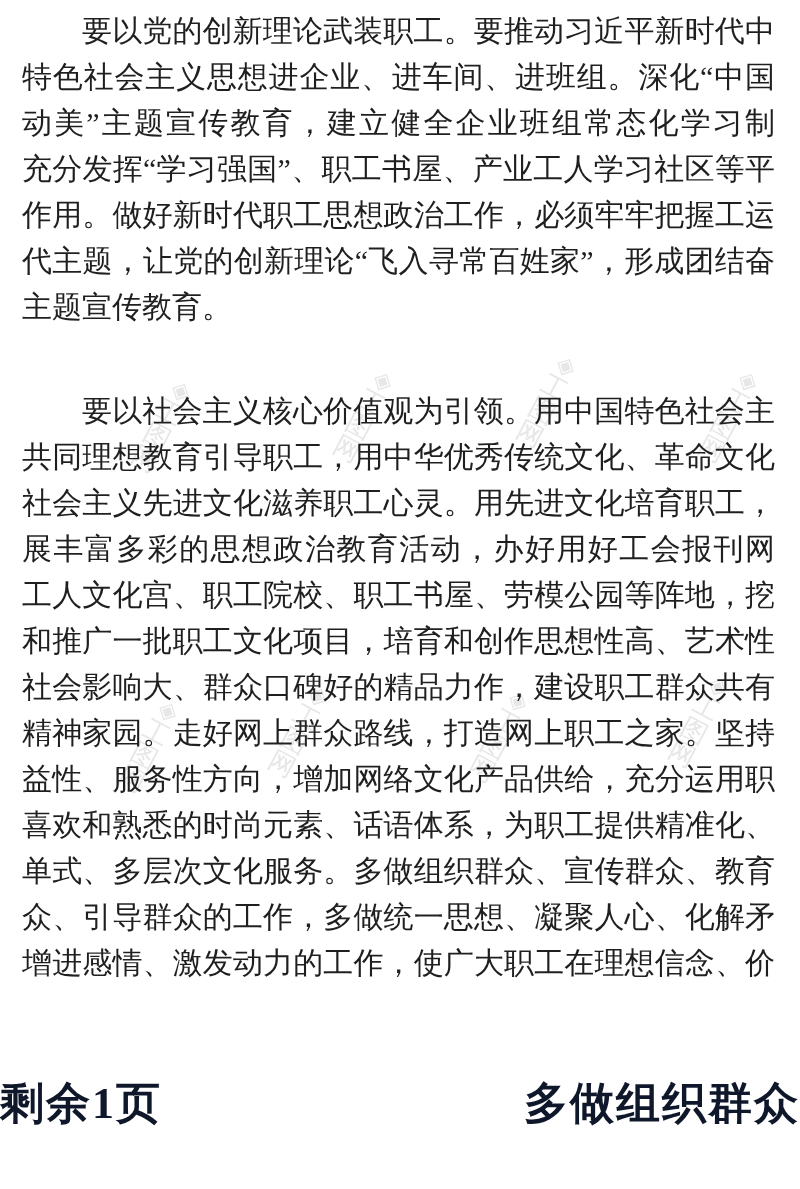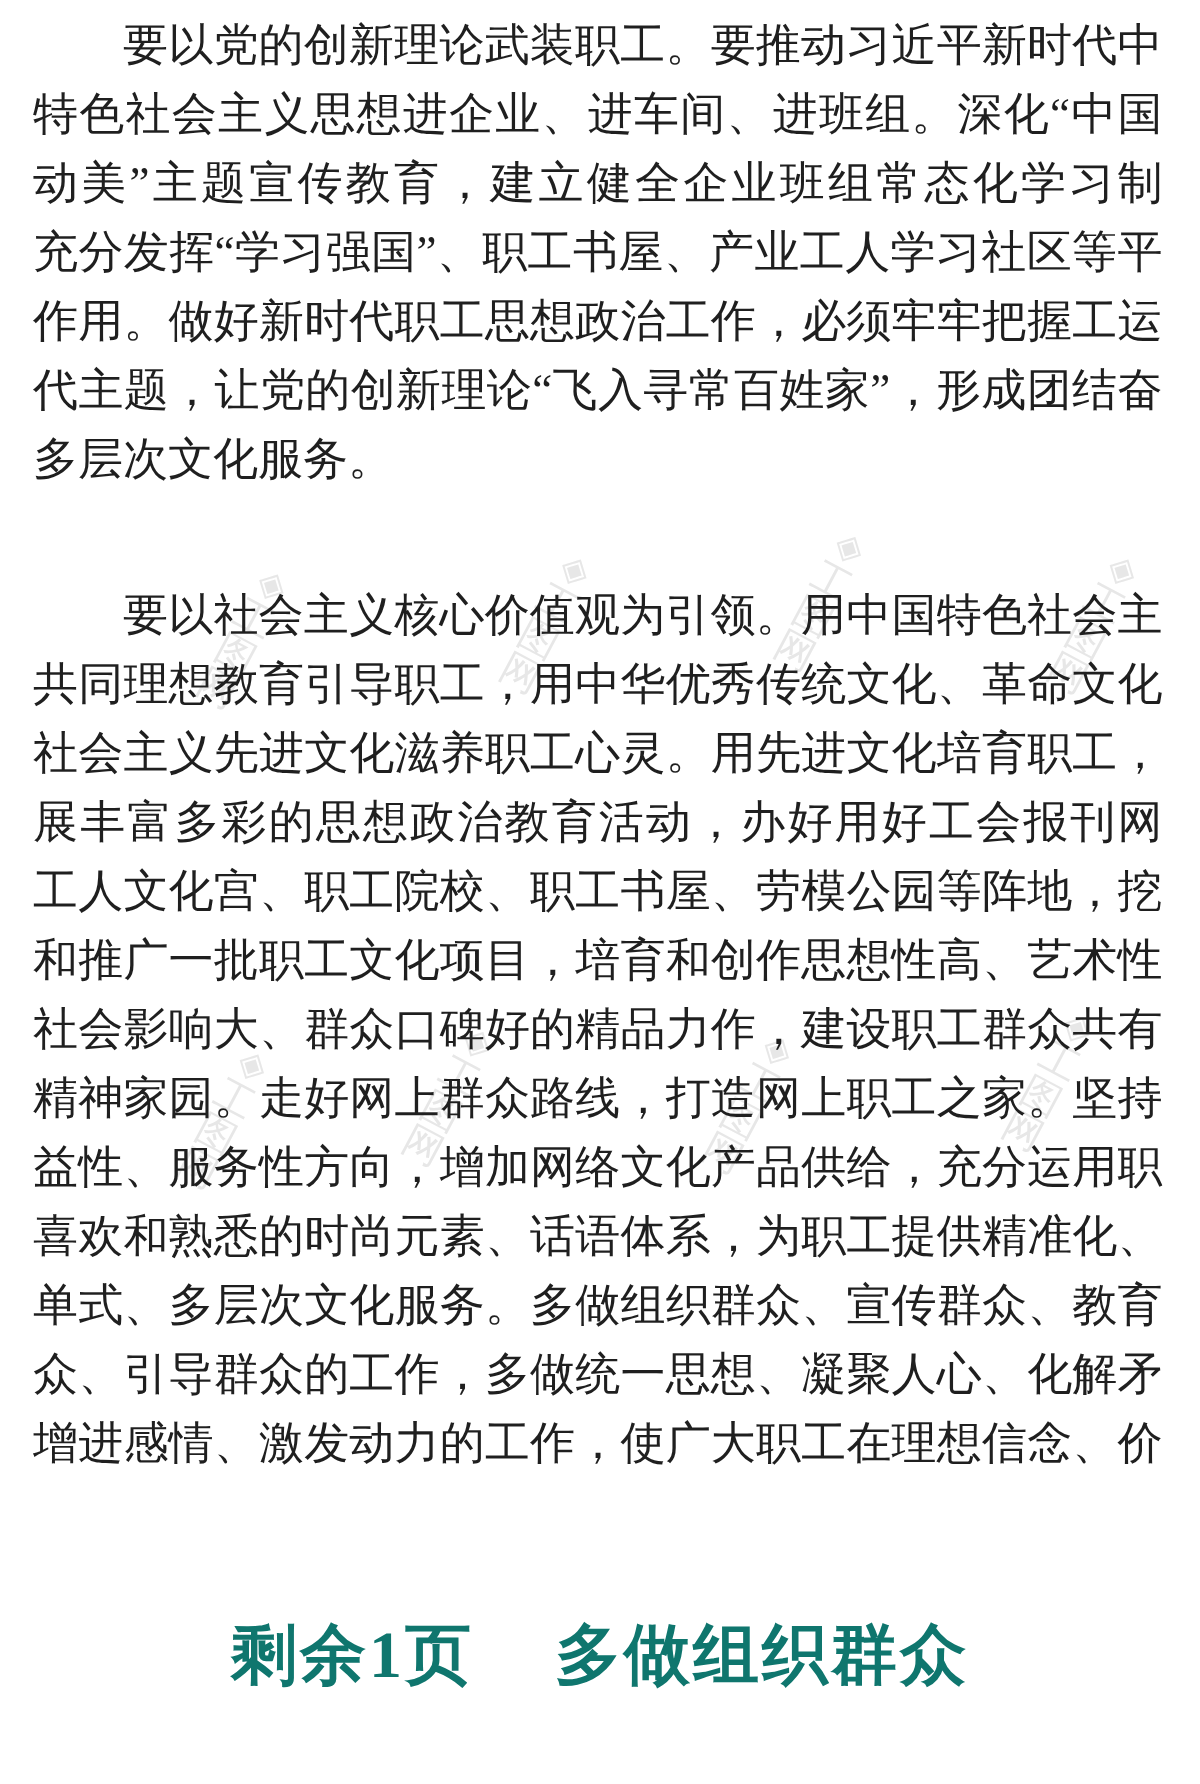--- a/index.html
+++ b/index.html
@@ -99,37 +99,37 @@
     </div>
 
   <div class="content" style="color: rgb(31, 31, 31);">
       <div class="para">
         <div class="line indent">要以党的创新理论武装职工。要推动习近平新时代中国</div>
         <div class="line">特色社会主义思想进企业、进车间、进班组。深化“中国梦•劳</div>
         <div class="line">动美”主题宣传教育，建立健全企业班组常态化学习制度，</div>
         <div class="line">充分发挥“学习强国”、职工书屋、产业工人学习社区等平台</div>
         <div class="line">作用。做好新时代职工思想政治工作，必须牢牢把握工运时</div>
         <div class="line">代主题，让党的创新理论“飞入寻常百姓家”，形成团结奋斗</div>
-        <div class="line para-end">多层次文化服务。</div>
+        <div class="line para-end">主题宣传教育。</div>
       </div>
       <div class="para">
         <div class="line indent">要以社会主义核心价值观为引领。用中国特色社会主义</div>
         <div class="line">共同理想教育引导职工，用中华优秀传统文化、革命文化和</div>
         <div class="line">社会主义先进文化滋养职工心灵。用先进文化培育职工，开</div>
         <div class="line">展丰富多彩的思想政治教育活动，办好用好工会报刊网络、</div>
         <div class="line">工人文化宫、职工院校、职工书屋、劳模公园等阵地，挖掘</div>
         <div class="line">和推广一批职工文化项目，培育和创作思想性高、艺术性强、</div>
         <div class="line">社会影响大、群众口碑好的精品力作，建设职工群众共有的</div>
         <div class="line">精神家园。走好网上群众路线，打造网上职工之家。坚持公</div>
         <div class="line">益性、服务性方向，增加网络文化产品供给，充分运用职工</div>
         <div class="line">喜欢和熟悉的时尚元素、话语体系，为职工提供精准化、订</div>
         <div class="line">单式、多层次文化服务。多做组织群众、宣传群众、教育群</div>
         <div class="line">众、引导群众的工作，多做统一思想、凝聚人心、化解矛盾、</div>
         <div class="line">增进感情、激发动力的工作，使广大职工在理想信念、价值</div>
       </div>
     </div>
 
-  <div class="footer" style="color: #0f766e;">
+  <div class="footer" style="color: #0f172a; justify-content: space-between;">
     <span>剩余1页</span>
     <span>多做组织群众</span>
   </div>
 
 </div>
 
 </body></html>

